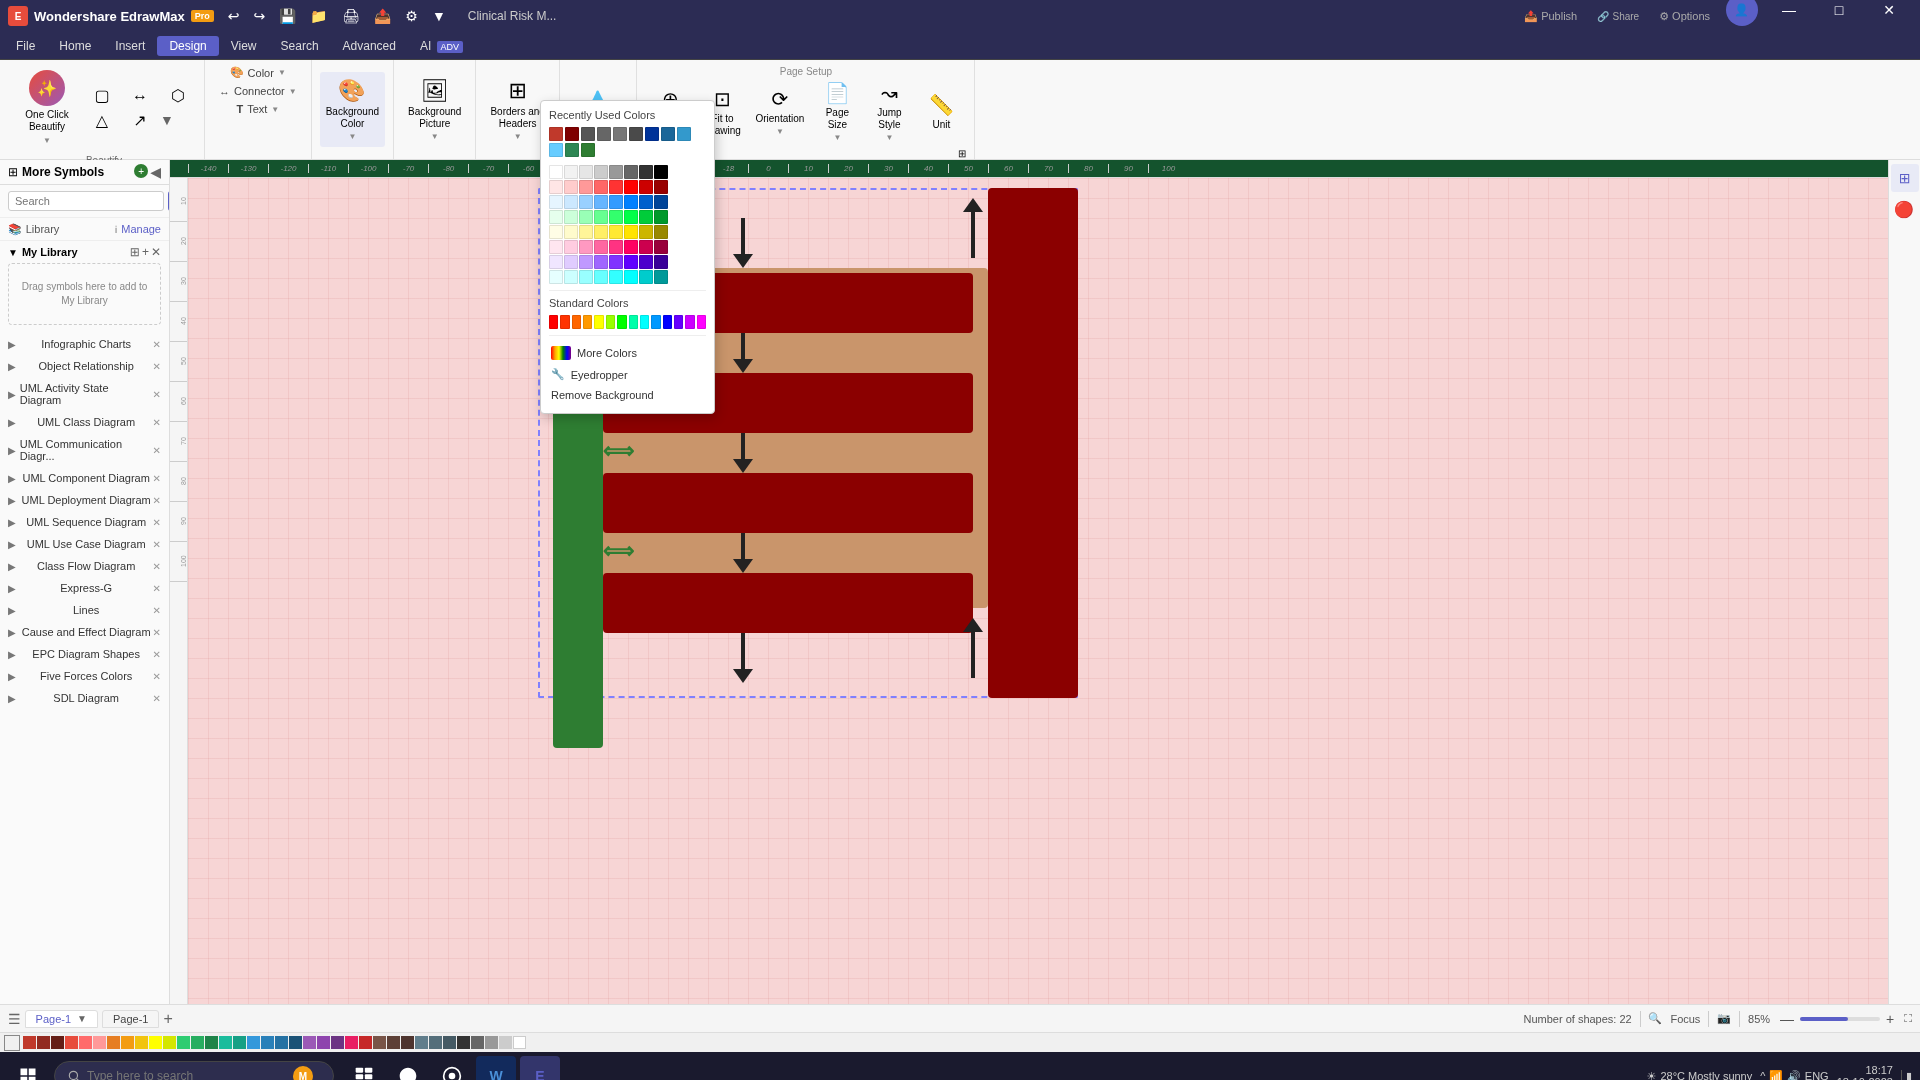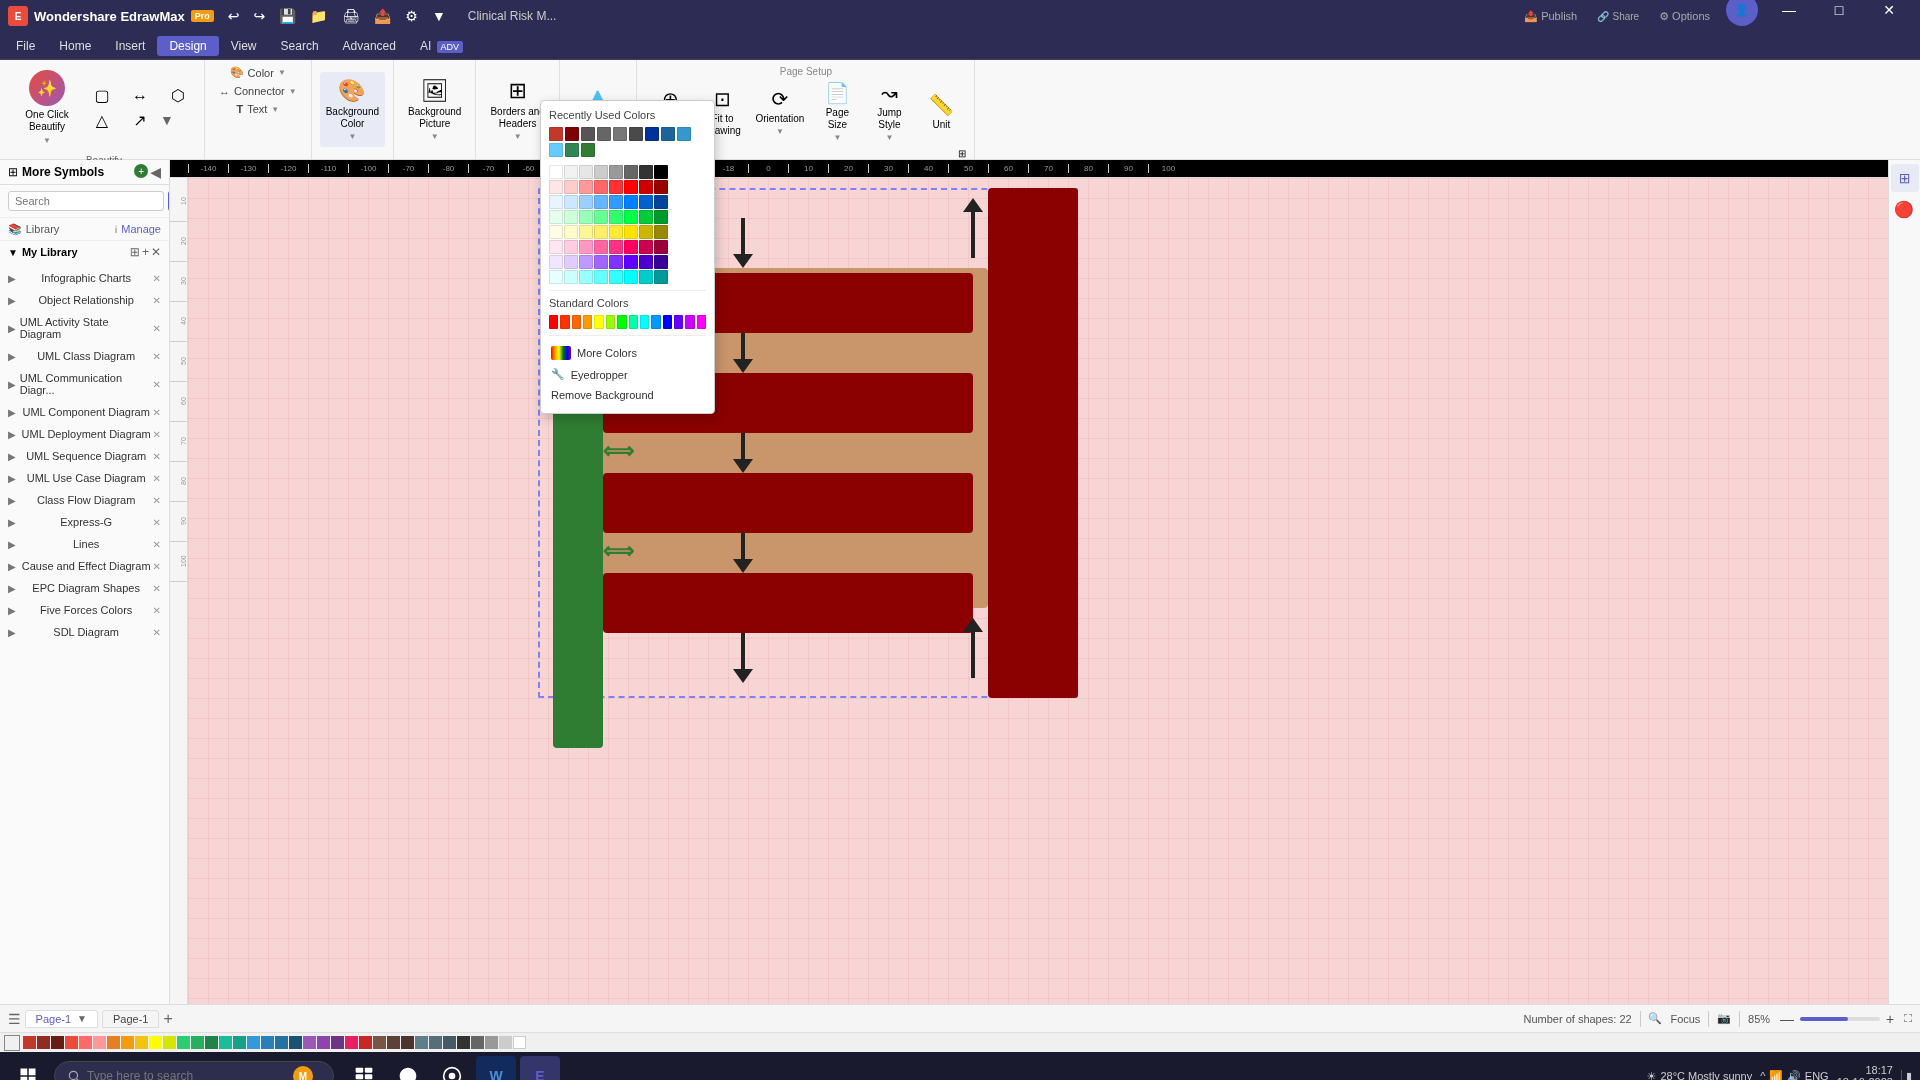--- a/index.html
+++ b/index.html
@@ -291,20 +291,25 @@
     <div id="my-library">
       <div class="my-library-header">
         <span style="font-size:10px;">▼</span>
         <span>My Library</span>
         <div class="library-actions">
           <button class="lib-action">⊞</button>
           <button class="lib-action">+</button>
           <button class="lib-action">✕</button>
         </div>
       </div>
+      <div class="drop-area">
+        <div>Drag symbols
+here to add to
+My Library</div>
+      </div>
     </div>
     <div class="symbol-list">
       <div class="symbol-item">
         <span class="expand-arrow">▶</span>
         <span class="name">Infographic Charts</span>
         <span class="close-btn">✕</span>
       </div>
       <div class="symbol-item">
         <span class="expand-arrow">▶</span>
         <span class="name">Object Relationship</span>
@@ -378,21 +383,21 @@
       <div class="symbol-item">
         <span class="expand-arrow">▶</span>
         <span class="name">SDL Diagram</span>
         <span class="close-btn">✕</span>
       </div>
     </div>
   </div>
 
   <div id="canvas-area" style="flex:1;position:relative;overflow:hidden;background:#e8e8e8;">
 
-    <div style="height:18px;background:#000000;border-bottom:1px solid #ddd;display:flex;align-items:center;overflow:hidden;padding-left:18px;">
+    <div style="height:18px;background:#14532d;border-bottom:1px solid #ddd;display:flex;align-items:center;overflow:hidden;padding-left:18px;font-style:italic;">
       <div style="display:flex;font-size:8px;color:#999;">
         <span style="width:40px;text-align:center;border-left:1px solid #ccc;">-140</span>
         <span style="width:40px;text-align:center;border-left:1px solid #ccc;">-130</span>
         <span style="width:40px;text-align:center;border-left:1px solid #ccc;">-120</span>
         <span style="width:40px;text-align:center;border-left:1px solid #ccc;">-110</span>
         <span style="width:40px;text-align:center;border-left:1px solid #ccc;">-100</span>
         <span style="width:40px;text-align:center;border-left:1px solid #ccc;">-70</span>
         <span style="width:40px;text-align:center;border-left:1px solid #ccc;">-80</span>
         <span style="width:40px;text-align:center;border-left:1px solid #ccc;">-70</span>
         <span style="width:40px;text-align:center;border-left:1px solid #ccc;">-60</span>

